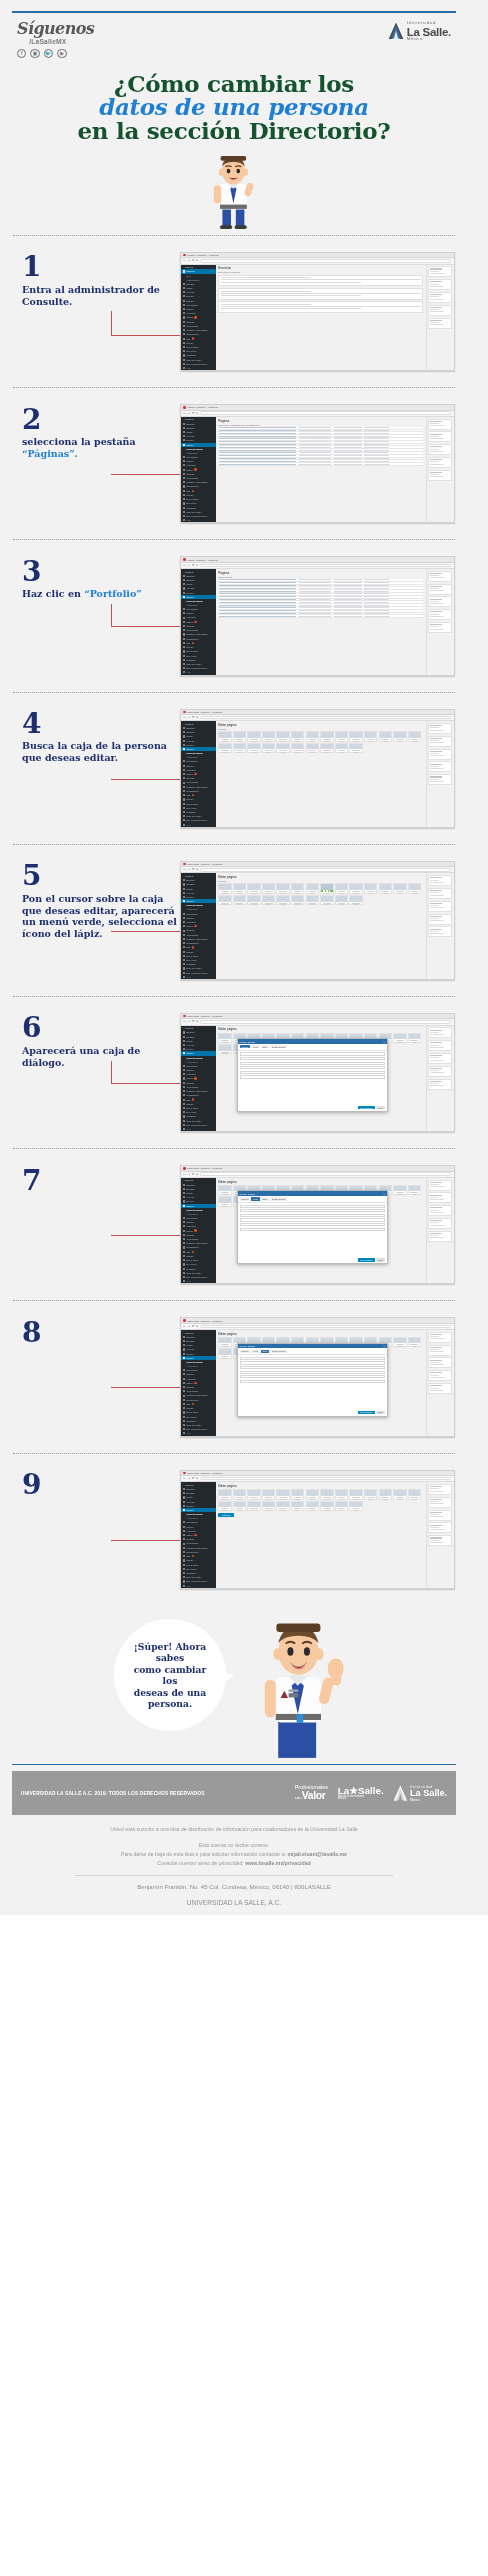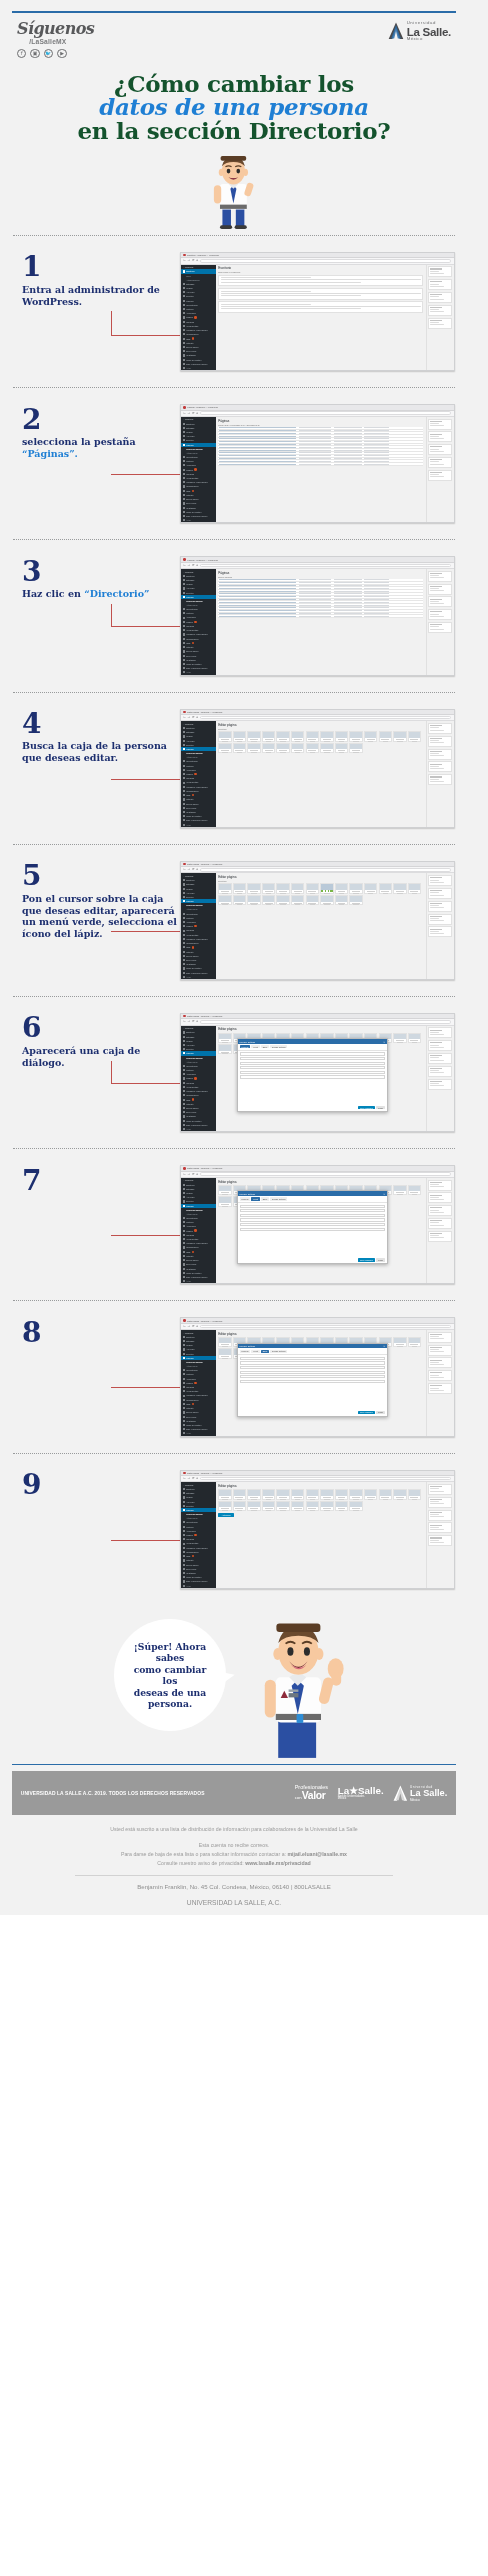--- a/index.html
+++ b/index.html
@@ -268,21 +268,21 @@
     </svg>
   </div>
 
   <div class="divider" style="margin-top:6.1px"></div>
 
   <div id="steps-host">
       <div class="step">
         <div class="step-left">
           <div class="step-num">1</div>
           <div class="step-text">
-            <p><span>Entra al administrador de WordPress.</span></p>
+            <p><span>Entra al administrador de Consulte.</span></p>
           </div>
           <div class="connector" style="left: 98px; top: 72px; width: 79px; height: 24.4px;">
             <div class="conn-line" style="left: 0px; top: 11px; width: 78px;"></div>
             <div class="conn-vert" style="left: 0px; top: -13.4px; height: 24.4px;"></div>
           </div>
         </div>
         <div class="shot">
           <div class="shot-title">
             <span class="tabdot"></span>
             <span class="shot-tab">Escritorio ‹ Negocios — WordPress</span>
@@ -687,21 +687,21 @@
               </div>
             </div>
           </div>
         </div>
       </div>
       <div class="divider"></div>
       <div class="step">
         <div class="step-left">
           <div class="step-num">3</div>
           <div class="step-text">
-            <p><span>Haz clic en</span> <span class="hl">“Directorio”</span></p>
+            <p><span>Haz clic en</span> <span class="hl">“Portfolio”</span></p>
           </div>
           <div class="connector" style="left: 98px; top: 59px; width: 79px; height: 24.4px;">
             <div class="conn-line" style="left: 0px; top: 11px; width: 78px;"></div>
             <div class="conn-vert" style="left: 0px; top: -11px; height: 22px;"></div>
           </div>
         </div>
         <div class="shot">
           <div class="shot-title">
             <span class="tabdot"></span>
             <span class="shot-tab">Páginas ‹ Negocios — WordPress</span>

